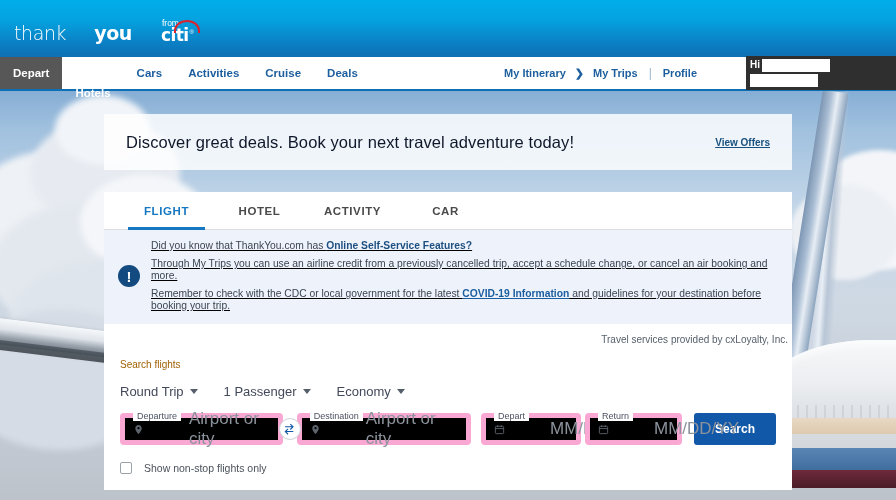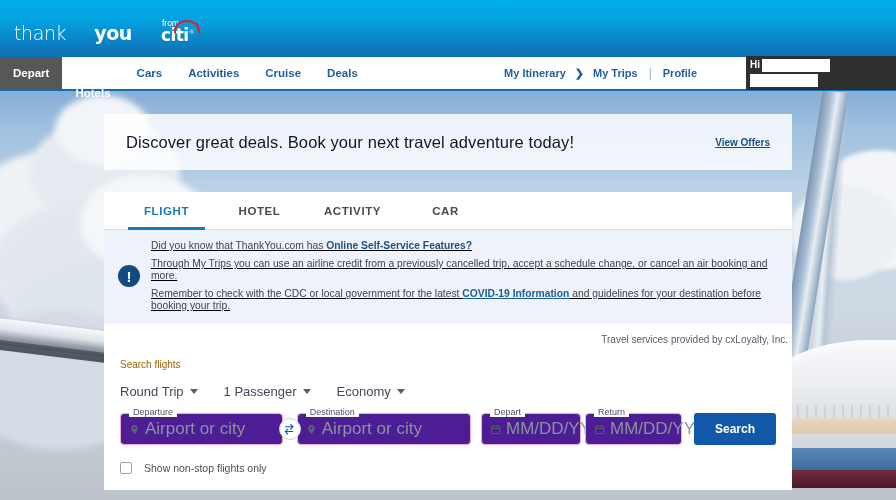--- a/index.html
+++ b/index.html
@@ -189,22 +189,22 @@
   .form-title { font-size: 10px; color: #a16207; margin-bottom: 14px; }
   .selectors { display: flex; gap: 26px; margin-bottom: 14px; }
   .sel {
     font-size: 13px; color: #41495a; display: flex; align-items: center; gap: 6px; cursor: pointer;
   }
   .caret { width: 0; height: 0; border-left: 4px solid transparent; border-right: 4px solid transparent;
            border-top: 5px solid #555f6b; }
 
   .fields-row { display: flex; align-items: flex-start; gap: 0; }
   .fieldset-box {
-    position: relative; height: 32px; border: 1px solid #f9a8d4; border-radius: 4px;
-    background: #4c1d95; display: flex; align-items: center; padding: 0 8px;
+    position: relative; height: 32px; border: 5px solid #f9a8d4; border-radius: 4px;
+    background: #000000; display: flex; align-items: center; padding: 0 8px; gap: 40px;
   }
   .fl-label {
     position: absolute; top: -7px; left: 8px; background: #ffffff; padding: 0 4px;
     font-size: 9px; color: #4a5260;
   }
   .ph { font-size: 17px; color: #8c939c; }
   .pin { width: 11px; height: 11px; margin-right: 5px; flex: 0 0 auto; }
   .cal { width: 11px; height: 11px; margin-right: 5px; flex: 0 0 auto; }
   .f-departure { width: 170px; }
   .f-destination { width: 182px; }

